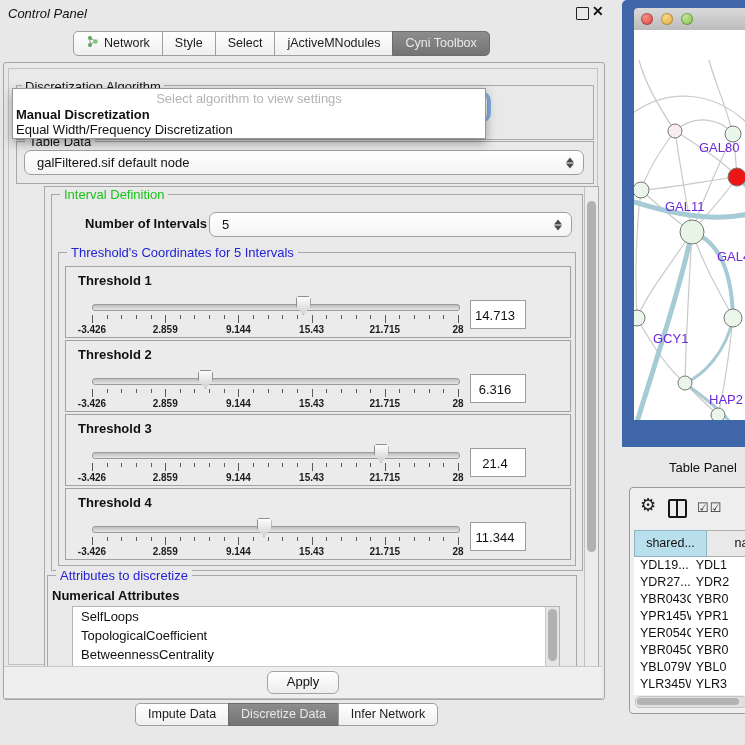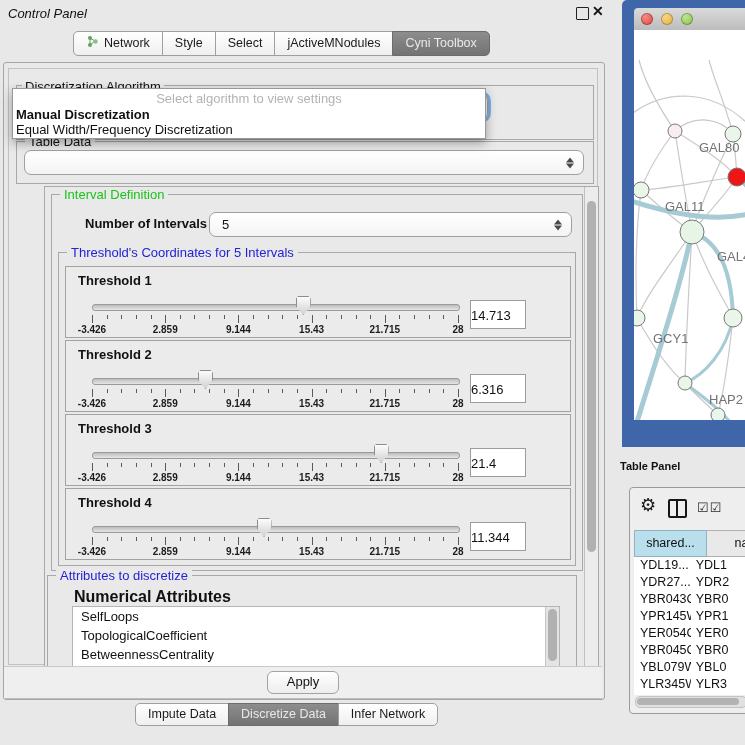--- a/index.html
+++ b/index.html
@@ -68,24 +68,24 @@
              background:linear-gradient(#bdbdbd,#e6e6e6);}
   .thr-handle{position:absolute;top:29px;width:15px;height:19px;background:linear-gradient(#ffffff,#cfcfcf);
               clip-path:polygon(15% 0,85% 0,100% 14%,100% 52%,50% 100%,0 52%,0 14%);
               box-shadow:inset 0 0 0 1px #8d8d8d;}
   .thr-ticks{position:absolute;left:26px;top:48px;width:366px;height:9px;}
   .tick{position:absolute;top:0;width:1px;height:4px;background:#5a5a5a;}
   .tick.major{height:8px;}
   .thr-ticklabels{position:absolute;left:26px;top:57px;width:366px;height:11px;}
   .ticklabel{position:absolute;transform:translateX(-50%);font-size:10px;font-weight:bold;color:#1c1c1c;white-space:nowrap;}
   .thr-value{position:absolute;left:404px;top:33px;width:56px;height:29px;border:1px solid #9c9c9c;background:#fff;
-             font-size:13px;line-height:29px;text-align:left;padding-right:6px;box-sizing:border-box;}
+             font-size:13px;line-height:29px;text-align:center;padding-right:6px;box-sizing:border-box;}
 
   #attr-group{left:2px;top:388px;width:528px;height:120px;}
-  #attr-subtitle{left:4px;top:12px;font-size:16px;font-weight:bold;margin-left:22px;}
+  #attr-subtitle{left:4px;top:12px;font-size:13px;font-weight:bold;}
   #attr-list{left:24px;top:30px;width:486px;height:88px;background:#fff;border:1px solid #b5b5b5;overflow:hidden;}
   .attr-item{height:19px;line-height:19px;font-size:13px;padding-left:8px;}
   #attr-scroll{position:absolute;right:0;top:0;width:13px;height:100%;background:#e4e4e4;border-left:1px solid #c6c6c6;}
   #attr-scroll .thumb{position:absolute;left:2px;top:2px;width:9px;height:52px;border-radius:5px;background:#b1b1b1;}
 
   #apply-bar{left:4px;top:666px;width:598px;height:31px;background:#efefef;
              border-top:1px solid #c9c9c9;border-bottom:1px solid #bdbdbd;}
   #apply-btn{position:absolute;left:50%;top:4px;transform:translateX(-50%);width:70px;height:21px;
              border:1px solid #a3a3a3;border-radius:6px;background:linear-gradient(#ffffff,#ededed);
              font-size:13px;text-align:center;line-height:20px;}
@@ -94,37 +94,37 @@
   #net-window{left:622px;top:0;width:123px;height:447px;background:#3e66a9;border-radius:5px 0 0 0;}
   #net-titlebar{left:12px;top:8px;width:111px;height:22px;background:linear-gradient(#dadada,#bcbcbc);
                 border-bottom:1px solid #8e8e8e;border-radius:4px 0 0 0;}
   .light{position:absolute;top:5px;width:12px;height:12px;border-radius:50%;box-shadow:inset 0 0 0 1px rgba(0,0,0,0.25);}
   #light-red{left:7px;background:radial-gradient(circle at 35% 30%,#f58e86,#e2413a);}
   #light-yellow{left:27px;background:radial-gradient(circle at 35% 30%,#f6d585,#e7b03c);}
   #light-green{left:47px;background:radial-gradient(circle at 35% 30%,#c0e59a,#84bf41);}
   #net-canvas{left:12px;top:30px;width:111px;height:390px;background:#ffffff;overflow:hidden;}
 
   
-  #tp-title{left:620px;top:460px;font-size:11px;font-weight:bold;}
+  #tp-title{left:669px;top:460px;font-size:13px;}
   #tp-box{left:629px;top:487px;width:116px;height:225px;background:#eeeeee;border:1px solid #9a9a9a;border-radius:4px 0 0 4px;}
   #tp-gear{left:640px;top:494px;font-size:18px;color:#1c1c1c;}
   #tp-split{left:668px;top:499px;width:15px;height:15px;border:2px solid #151515;border-radius:2px;}
   #tp-split::after{content:"";position:absolute;left:6px;top:0;width:2px;height:15px;background:#151515;}
   #tp-checks{left:697px;top:500px;font-size:13px;letter-spacing:1px;color:#2a2a2a;}
   #tp-header{left:634px;top:530px;height:27px;display:flex;font-size:12.5px;}
   .tp-hcell{box-sizing:border-box;border:1px solid #b0b0b0;border-left:none;height:27px;line-height:25px;text-align:center;background:#e9e9e9;overflow:hidden;}
   .tp-hcell.sel{background:#badfec;border-color:#8fb3c2;border-left:1px solid #8fb3c2;}
   #tp-rows{left:634px;top:557px;width:111px;height:138px;background:#fff;overflow:hidden;font-size:12.5px;}
   .tp-row{display:flex;height:17px;line-height:17px;}
   .tp-c1{width:73px;padding-left:6px;box-sizing:border-box;overflow:hidden;white-space:nowrap;}
   .tp-c2{width:70px;padding-left:5px;box-sizing:border-box;overflow:hidden;white-space:nowrap;}
   #tp-hscroll{left:635px;top:696px;width:110px;height:10px;background:#e0e0e0;border:1px solid #c2c2c2;border-radius:5px;}
   #tp-hscroll .thumb{position:absolute;left:1px;top:1px;width:102px;height:7px;border-radius:4px;background:#b2b2b2;}
 
-  .netlabel{position:absolute;font-size:13px;color:#737373;white-space:nowrap;padding-left:21px;}
+  .netlabel{position:absolute;font-size:13px;color:#6d28d9;white-space:nowrap;padding-left:21px;}
 </style>
 </head>
 <body>
 
 <div class="abs" id="cp-titlebar">
   <span class="abs" id="cp-title">Control Panel</span>
   <span class="abs" id="float-btn"></span>
   <span class="abs" id="close-btn">✕</span>
 </div>
 
@@ -166,20 +166,21 @@
 <div class="abs" id="algo-popup">
   <div class="hint">Select algorithm to view settings</div>
 <div class="opt bold">Manual Discretization</div>
     <div class="opt">Equal Width/Frequency Discretization</div>
   </div>
 
 <div class="abs group" id="tabledata-group">
   <span class="group-label">Table Data</span>
 </div>
 <div class="abs combo" id="tabledata-combo">
+  <span>galFiltered.sif default node</span>
   <span class="stepper">
       <i class="up"></i>
       <i class="dn"></i>
     </span>
 </div>
 
 <div class="abs" id="viewport">
   <div class="abs group" id="interval-group">
     <span class="group-label glabel-green">Interval Definition</span>
     <span class="abs" id="numint-label">Number of Intervals</span>

